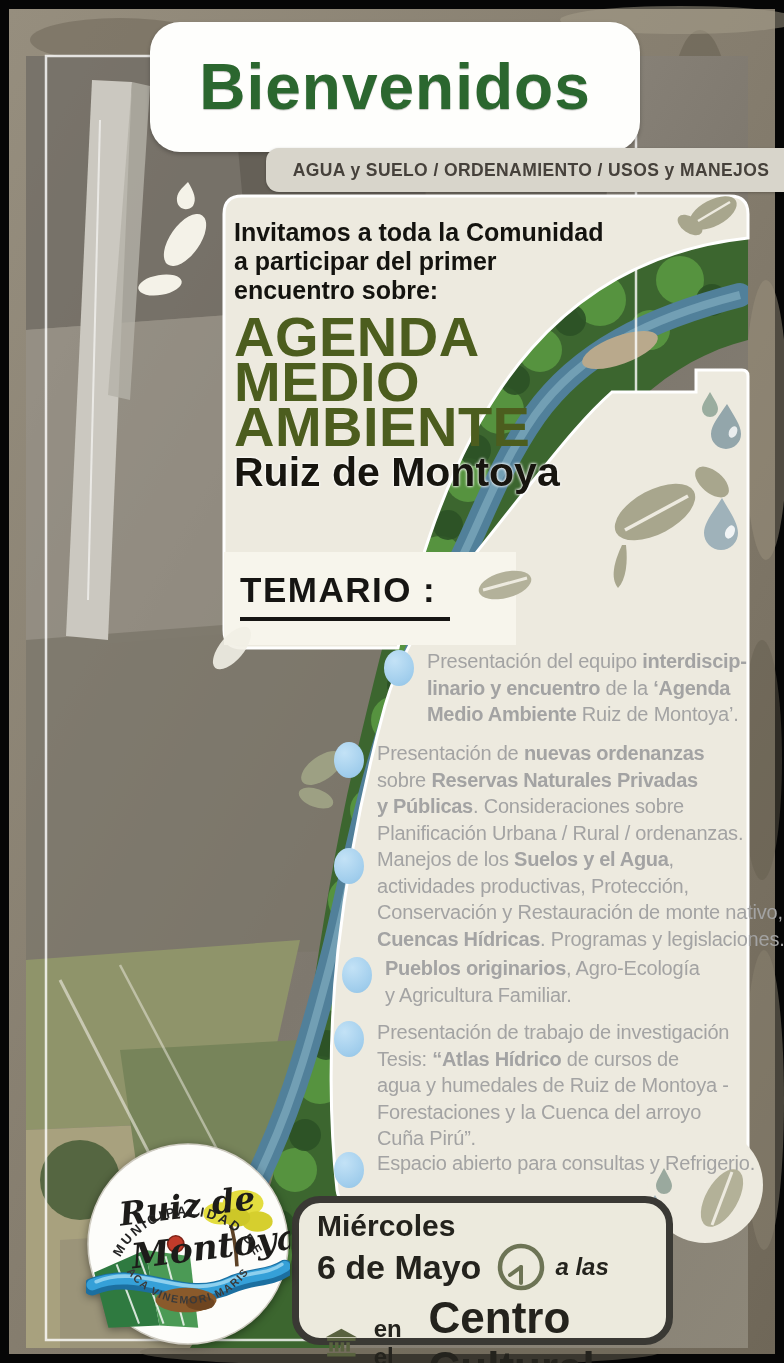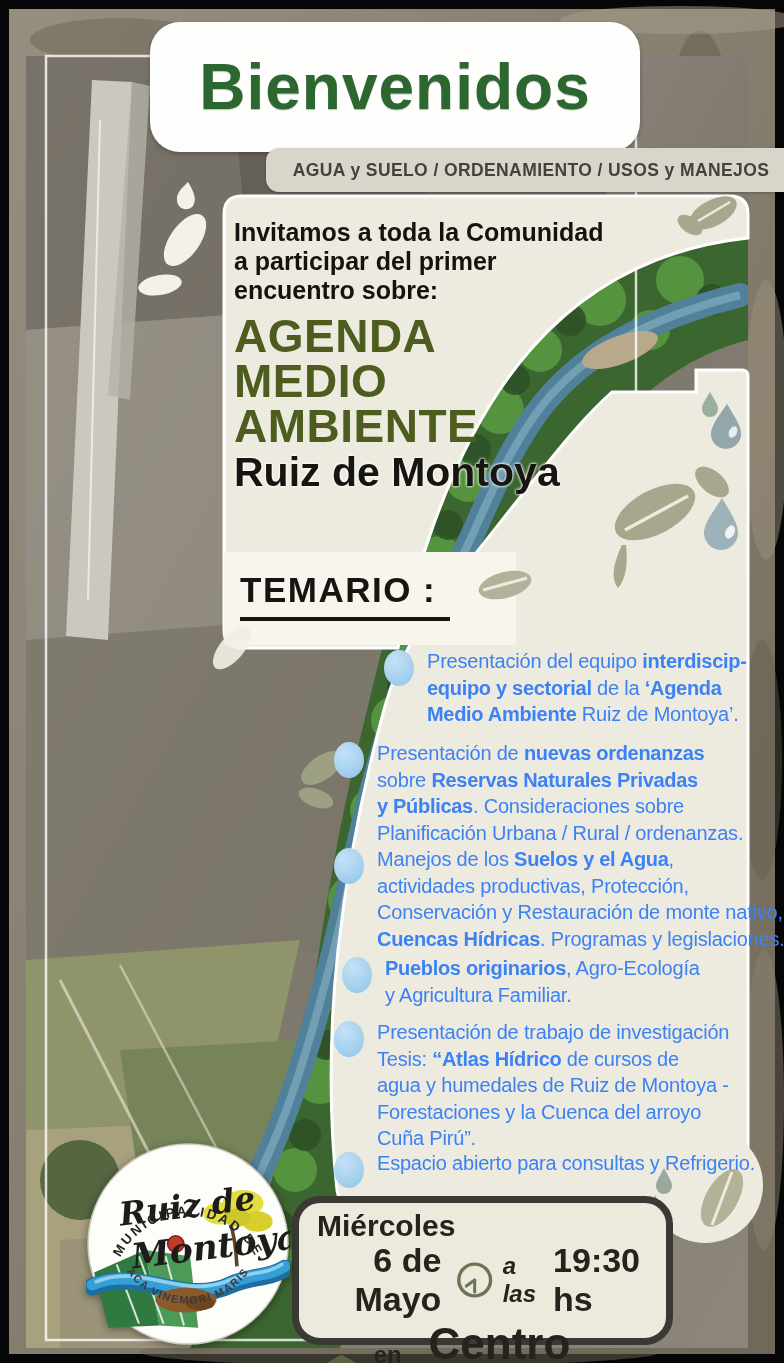--- a/index.html
+++ b/index.html
@@ -10,30 +10,30 @@
   
   #title-box{left:150px;top:22px;width:490px;height:130px;background:#fefefc;border-radius:30px;
              display:flex;align-items:center;justify-content:center;box-shadow:0 2px 4px rgba(0,0,0,.25);}
   #title-box .t{font-size:64px;font-weight:800;color:#2b672f;letter-spacing:1px;text-shadow:0 1px 1px rgba(0,0,0,.25);}
   
   #topics-bar{left:218px;top:148px;width:530px;height:44px;background:#d8d5cb;border-radius:13px;
               display:flex;align-items:center;justify-content:center;font-size:17.5px;font-weight:700;
               color:#46413b;letter-spacing:.4px;box-shadow:0 1px 3px rgba(0,0,0,.25);margin-left:48px;}
   
   #intro{left:234px;top:218px;width:380px;font-size:25px;font-weight:700;color:#14130f;line-height:29px;}
-  #agenda-title{left:234px;top:314px;font-size:46px;font-weight:800;color:#4c5d1e;line-height:45px;letter-spacing:.5px;}
+  #agenda-title{left:234px;top:314px;font-size:56px;font-weight:800;color:#4c5d1e;line-height:45px;letter-spacing:.5px;}
   #agenda-subtitle{left:234px;top:449px;font-size:41px;font-weight:800;color:#17150f;
                    text-shadow:0 0 3px #fff,0 0 3px #fff;}
   #temario-heading{left:240px;top:570px;font-size:35px;font-weight:800;color:#161513;letter-spacing:1.5px;
                    border-bottom:4px solid #161513;padding:0 14px 7px 0;}
   
   .bullet-item{position:absolute;display:flex;align-items:flex-start;}
   .bullet-item .dot{width:30px;height:36px;border-radius:50%;flex:0 0 30px;margin-right:13px;margin-top:2px;
        background:radial-gradient(circle at 35% 30%, #c3e2f6, #a0cdec 70%, #8fc2e4);}
-  .bullet-text{font-size:20px;line-height:26.5px;color:#3b82f6;letter-spacing:-0.2px;white-space:nowrap;}
+  .bullet-text{font-size:20px;line-height:26.5px;color:#a3a3a3;letter-spacing:-0.2px;white-space:nowrap;}
   .bullet-text b{font-weight:700;letter-spacing:-0.3px;}
   .bullet-item:nth-child(1){left:384px;top:648px;}
   .bullet-item:nth-child(2){left:334px;top:740px;}
   .bullet-item:nth-child(3){left:334px;top:846px;}
   .bullet-item:nth-child(4){left:342px;top:955px;}
   .bullet-item:nth-child(5){left:334px;top:1019px;}
   .bullet-item:nth-child(6){left:334px;top:1150px;}
   
   #event-box{left:292px;top:1196px;width:381px;height:149px;box-sizing:border-box;background:#eceadd;
              border:7px solid #3a3934;border-radius:28px;padding:8px 10px 6px 18px;color:#24231d;
@@ -225,21 +225,21 @@
   <div class="abs" id="agenda-title">AGENDA<br>MEDIO<br>AMBIENTE</div>
   <div class="abs" id="agenda-subtitle">Ruiz de Montoya</div>
 
   <div class="abs" id="temario-heading">TEMARIO :</div>
 
   <div id="temario-list">
       <div class="bullet-item">
         <span class="dot"></span>
         <div class="bullet-text">
           <div><span>Presentación del equipo </span><b>interdiscip-</b></div>
-          <div><b>equipo y sectorial</b><span> de la </span><b>‘Agenda</b></div>
+          <div><b>linario y encuentro</b><span> de la </span><b>‘Agenda</b></div>
           <div><b>Medio Ambiente</b><span> Ruiz de Montoya’.</span></div>
         </div>
       </div>
       <div class="bullet-item">
         <span class="dot"></span>
         <div class="bullet-text">
           <div><span>Presentación de </span><b>nuevas ordenanzas</b></div>
           <div><span>sobre </span><b>Reservas Naturales Privadas</b></div>
           <div><b>y Públicas</b><span>. Consideraciones sobre</span></div>
           <div><span>Planificación Urbana / Rural / ordenanzas.</span></div>
@@ -282,21 +282,20 @@
   <div class="abs" id="event-box">
     <div id="event-day">Miércoles</div>
     <div class="event-row">
       <span id="event-date">6 de Mayo</span>
       <svg class="icon-gap" width="52" height="52" viewBox="0 0 52 52" style="margin-left:14px;">
         <circle cx="26" cy="26" r="21" fill="none" stroke="#6d7455" stroke-width="4.5"></circle>
         <line x1="26" y1="26" x2="26" y2="42" stroke="#6d7455" stroke-width="4" stroke-linecap="round"></line>
         <line x1="26" y1="26" x2="15" y2="34" stroke="#6d7455" stroke-width="4" stroke-linecap="round"></line>
       </svg>
       <span id="event-time-label" style="margin-right:10px;font-style:italic;">a las</span>
-      <span id="event-time">19:30 hs</span>
     </div>
     <div class="event-row" style="margin-left:8px;gap:8px;">
       <svg width="46" height="40" viewBox="0 0 46 40">
         <polygon points="23,0 45,12 1,12" fill="#59623f"></polygon>
         <rect x="3" y="13" width="40" height="4" fill="#59623f"></rect>
         <rect x="6" y="19" width="5" height="13" fill="#59623f"></rect>
         <rect x="14" y="19" width="5" height="13" fill="#59623f"></rect>
         <rect x="22" y="19" width="5" height="13" fill="#59623f"></rect>
         <rect x="30" y="19" width="5" height="13" fill="#59623f"></rect>
         <rect x="3" y="34" width="40" height="5" fill="#59623f"></rect>

